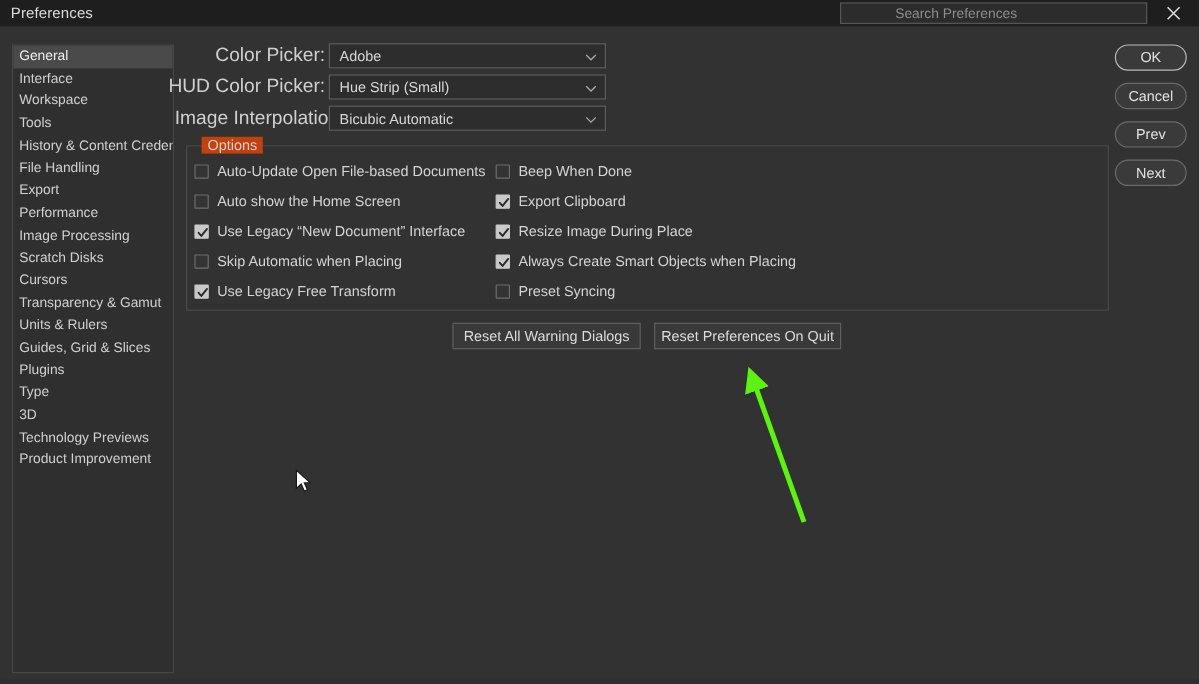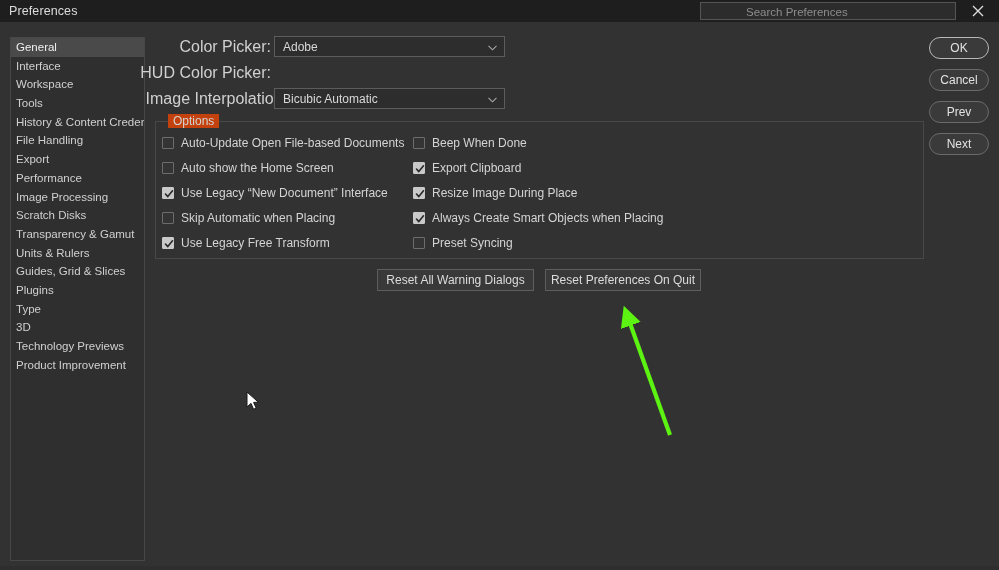--- a/index.html
+++ b/index.html
@@ -260,20 +260,21 @@
     <div class="side-item selected"><span>General</span></div>
     <div class="side-item"><span>Interface</span></div>
     <div class="side-item"><span>Workspace</span></div>
     <div class="side-item"><span>Tools</span></div>
     <div class="side-item"><span>History &amp; Content Credentials</span></div>
     <div class="side-item"><span>File Handling</span></div>
     <div class="side-item"><span>Export</span></div>
     <div class="side-item"><span>Performance</span></div>
     <div class="side-item"><span>Image Processing</span></div>
     <div class="side-item"><span>Scratch Disks</span></div>
+    <div class="side-item"><span>Cursors</span></div>
     <div class="side-item"><span>Transparency &amp; Gamut</span></div>
     <div class="side-item"><span>Units &amp; Rulers</span></div>
     <div class="side-item"><span>Guides, Grid &amp; Slices</span></div>
     <div class="side-item"><span>Plugins</span></div>
     <div class="side-item"><span>Type</span></div>
     <div class="side-item"><span>3D</span></div>
     <div class="side-item"><span>Technology Previews</span></div>
     <div class="side-item"><span>Product Improvement</span></div>
   </div>
 
@@ -284,20 +285,28 @@
       <span class="dd-arrow">
         <svg width="9" height="6" viewBox="0 0 9 6">
             <path d="M0.5 0.8 L4.5 4.8 L8.5 0.8" stroke="#a8a8a8" stroke-width="1.1" fill="none"></path>
           </svg>
       </span>
     </div>
   </div>
 
   <div class="form-row" style="left:155px; top:62px; width:350px;">
     <div class="form-label" style="right:234px;">HUD Color Picker:</div>
+    <div class="dropdown" style="left:119px;">
+      <span class="dd-val">Hue Strip (Small)</span>
+      <span class="dd-arrow">
+        <svg width="9" height="6" viewBox="0 0 9 6">
+            <path d="M0.5 0.8 L4.5 4.8 L8.5 0.8" stroke="#a8a8a8" stroke-width="1.1" fill="none"></path>
+          </svg>
+      </span>
+    </div>
   </div>
 
   <div class="form-row" style="left:155px; top:88px; width:350px;">
     <div class="form-label" style="right:218px;">Image Interpolation:</div>
     <div class="dropdown" style="left:119px;">
       <span class="dd-val">Bicubic Automatic</span>
       <span class="dd-arrow">
         <svg width="9" height="6" viewBox="0 0 9 6">
             <path d="M0.5 0.8 L4.5 4.8 L8.5 0.8" stroke="#a8a8a8" stroke-width="1.1" fill="none"></path>
           </svg>

